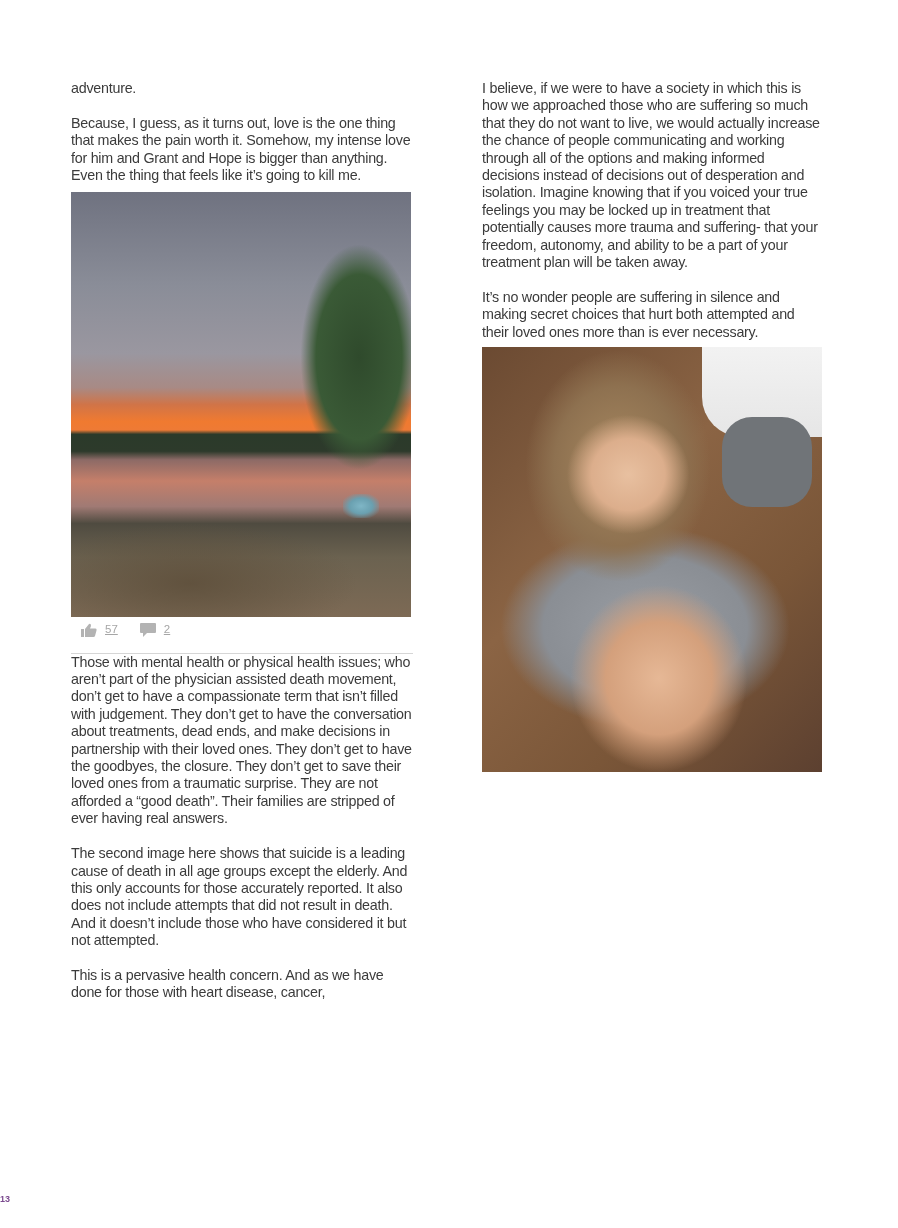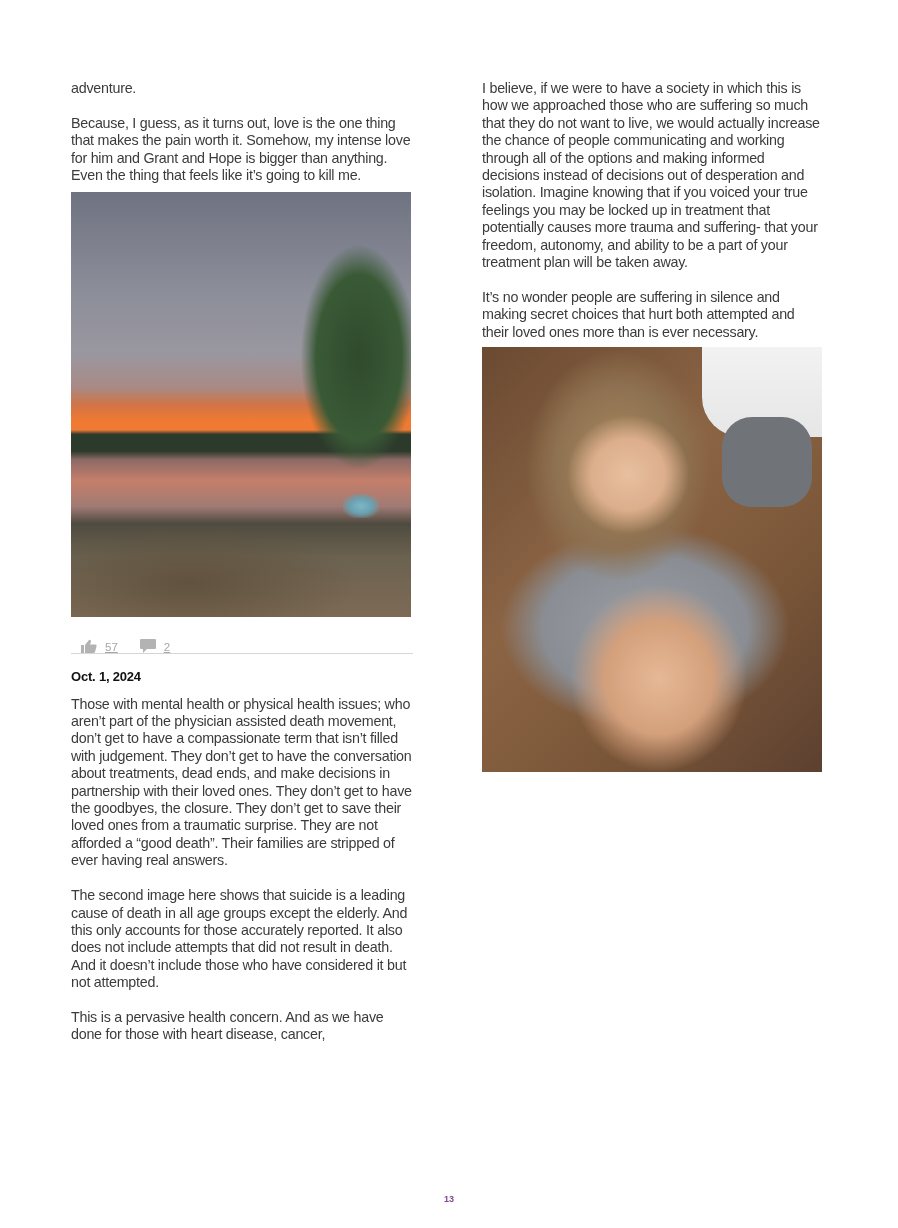--- a/index.html
+++ b/index.html
@@ -13,39 +13,39 @@
     .photo { width: 340px; position: relative; overflow: hidden; }
     .sunset { height: 425px; margin-top: 7px;
       background:
         radial-gradient(ellipse 70% 20% at 35% 92%, rgba(95,80,60,0.9), rgba(95,80,60,0) 70%),
         linear-gradient(180deg, #6f7280 0%, #8a8d98 22%, #9a97a0 38%, #a88a85 46%, #d07448 50%, #f07a30 54%, #ee7a35 56%, #2b3a2a 57%, #2d3a2b 61%, #8c6a66 63%, #c57f6a 68%, #a07a74 74%, #4f4b40 78%, #6b6250 86%, #7d6a55 100%);
     }
     .sunset .tree { position: absolute; right: 0; top: 0; width: 130px; height: 300px;
       background: radial-gradient(ellipse 60% 50% at 60% 55%, #2f4a2c 0%, #3a5a36 55%, rgba(58,90,54,0) 75%); }
     .sunset .person { position: absolute; left: 272px; top: 302px; width: 36px; height: 24px;
       background: radial-gradient(ellipse at center, #7fb6c6 0%, #6aa0b0 45%, rgba(150,60,60,0.0) 80%); }
-    .reactions { display: flex; align-items: flex-end; height: 30px; margin-top: 6px; padding-left: 10px;
+    .reactions { display: flex; align-items: flex-start; height: 30px; margin-top: 6px; padding-left: 10px;
       font-size: 11.5px; color: #a6a6a6; border-bottom: 1px solid #d6d6d6; text-decoration: underline; }
     .reactions .ico { display: inline-block; width: 16px; height: 14px; margin-right: 8px; }
     .reactions .cnt { margin-right: 22px; }
     .date { font-weight: bold; font-size: 13px; color: #111; margin: 15px 0 12px 0; letter-spacing: -0.2px; }
     .boy { height: 425px; margin-top: 6px;
       background:
         radial-gradient(ellipse 18% 14% at 43% 30%, #e8c0a0 0%, #dcae8c 60%, rgba(220,174,140,0) 100%),
         radial-gradient(ellipse 34% 34% at 40% 28%, #a98a62 0%, #8e7150 55%, rgba(142,113,80,0) 80%),
         radial-gradient(ellipse 26% 22% at 52% 78%, #e6b896 0%, #d4a07c 60%, rgba(212,160,124,0) 100%),
         radial-gradient(ellipse 50% 28% at 48% 66%, #9a9ea4 0%, #8a8e94 60%, rgba(138,142,148,0) 85%),
         linear-gradient(180deg, rgba(0,0,0,0) 0%, rgba(0,0,0,0) 100%),
         linear-gradient(135deg, #6b4a32 0%, #8b6444 40%, #7a5638 70%, #5c4030 100%);
     }
     .boy .shirt { position: absolute; right: 0; top: 0; width: 120px; height: 90px;
       background: linear-gradient(180deg, #f2f2f2, #e6e6e6); border-bottom-left-radius: 40px; }
     .boy .pants { position: absolute; right: 10px; top: 70px; width: 90px; height: 90px;
       background: #707478; border-radius: 30px; }
-    .pagenum { position: absolute; left: 0; width: 898px; top: 1194px; text-align: center;
+    .pagenum { position: absolute; left: 0; width: 898px; top: 1194px; 
       font-size: 9px; font-weight: bold; color: #7b4a8f; }
   </style>
 </head>
 <body>
 
 <div class="col left">
   <p>adventure.</p>
   <p class="tight">Because, I guess, as it turns out, love is the one thing that makes the pain worth it. Somehow, my intense love for him and Grant and Hope is bigger than anything. Even the thing that feels like it’s going to kill me.</p>
 
   <div class="photo sunset" title="Sunset over a lake with orange sky, trees on the right, person seated on a red chair on the rocky shore">
@@ -58,21 +58,20 @@
       <rect x="0" y="6" width="3" height="8" fill="#b3b3b3"></rect>
       <path d="M4 6 L8 1 Q10 0 10 3 L9 5.5 L14.5 5.5 Q16 5.5 15.5 7.5 L14 13 Q13.6 14 12.5 14 L4 14 Z" fill="#b3b3b3"></path>
     </svg>
     <span class="cnt">57</span>
     <svg class="ico" viewBox="0 0 16 14">
       <path d="M1 0 H15 Q16 0 16 1 V9 Q16 10 15 10 H7 L3 14 V10 H1 Q0 10 0 9 V1 Q0 0 1 0 Z" fill="#b3b3b3"></path>
     </svg>
     <span class="cnt">2</span>
   </div>
 
-  <div class="date">Oct. 1, 2024</div>
 
   <p>Those with mental health or physical health issues; who aren’t part of the physician assisted death movement, don’t get to have a compassionate term that isn’t filled with judgement. They don’t get to have the conversation about treatments, dead ends, and make decisions in partnership with their loved ones. They don’t get to have the goodbyes, the closure. They don’t get to save their loved ones from a traumatic surprise. They are not afforded a “good death”. Their families are stripped of ever having real answers.</p>
   <p>The second image here shows that suicide is a leading cause of death in all age groups except the elderly. And this only accounts for those accurately reported. It also does not include attempts that did not result in death. And it doesn’t include those who have considered it but not attempted.</p>
   <p class="tight">This is a pervasive health concern. And as we have done for those with heart disease, cancer,</p>
 </div>
 
 <div class="col right">
   <p>I believe, if we were to have a society in which this is how we approached those who are suffering so much that they do not want to live, we would actually increase the chance of people communicating and working through all of the options and making informed decisions instead of decisions out of desperation and isolation. Imagine knowing that if you voiced your true feelings you may be locked up in treatment that potentially causes more trauma and suffering- that your freedom, autonomy, and ability to be a part of your treatment plan will be taken away.</p>
   <p class="tight">It’s no wonder people are suffering in silence and making secret choices that hurt both attempted and their loved ones more than is ever necessary.</p>
 

